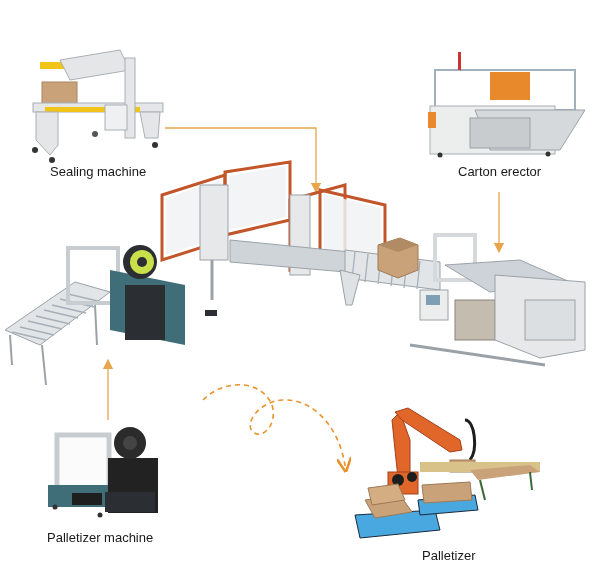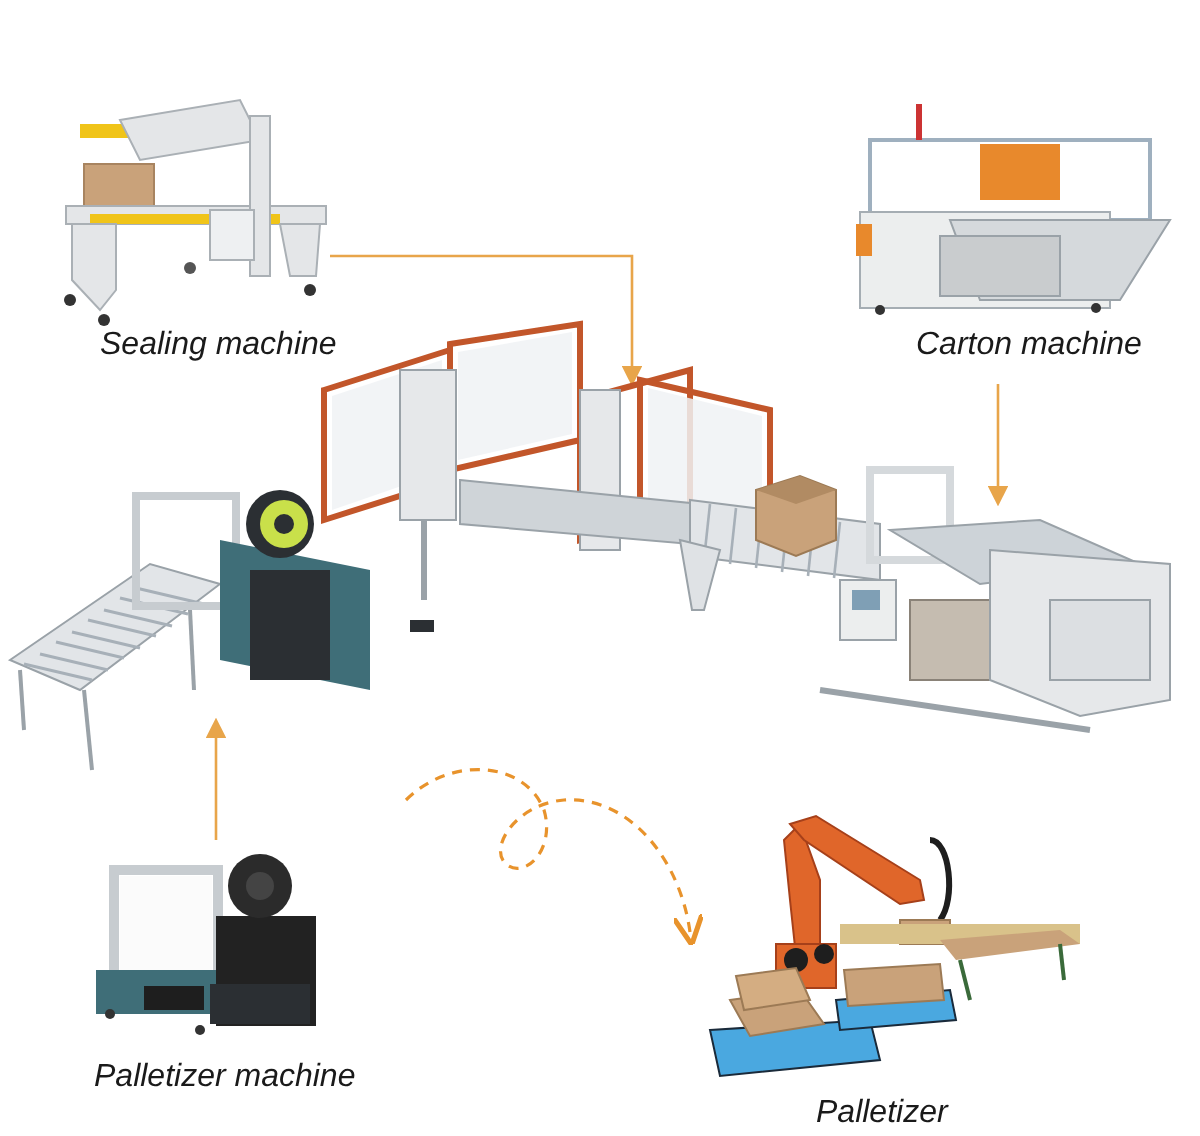--- a/index.html
+++ b/index.html
@@ -1,17 +1,17 @@
 <!DOCTYPE html>
 <html><head>
 <meta charset="utf-8">
 <style>
   html, body { margin:0; padding:0; background:#ffffff; }
   body { width:600px; height:568px; position:relative; overflow:hidden; font-family:"Liberation Sans", sans-serif; }
-  .label { position:absolute; font-size:16px; color:#1a1a1a; white-space:nowrap;font-style:italic; }
+  .label { position:absolute; font-size:13px; color:#1a1a1a; white-space:nowrap; }
   svg { position:absolute; left:0; top:0; }
 </style>
 </head>
 <body>
 
 <svg width="600" height="568">
   <defs>
     <marker id="ah" markerWidth="8" markerHeight="8" refX="4" refY="4" orient="auto">
       <path d="M0,0 L8,4 L0,8 z" fill="#e8a54a"></path>
     </marker>
@@ -46,21 +46,21 @@
   <rect x="435" y="70" width="140" height="40" fill="none" stroke="#9fb0bf" stroke-width="2"></rect>
   <rect x="490" y="72" width="40" height="28" fill="#e8892c"></rect>
   <rect x="458" y="52" width="3" height="18" fill="#c33"></rect>
   <rect x="430" y="106" width="125" height="48" fill="#eceeee" stroke="#a5adb3"></rect>
   <rect x="428" y="112" width="8" height="16" fill="#e8892c"></rect>
   <polygon points="475,110 585,110 560,150 490,150" fill="#d5d9dc" stroke="#9aa2a8"></polygon>
   <rect x="470" y="118" width="60" height="30" fill="#c9ccce" stroke="#9aa2a8"></rect>
   <circle cx="440" cy="155" r="2.5" fill="#333"></circle>
     <circle cx="548" cy="154" r="2.5" fill="#333"></circle>
 </svg>
-<div class="label" style="left:458px;top:164px;">Carton machine</div>
+<div class="label" style="left:458px;top:164px;">Carton erector</div>
 
 <svg width="600" height="568">
 
   <polygon points="5,330 75,282 110,292 40,345" fill="#e2e5e8" stroke="#9aa2a8"></polygon>
   <g stroke="#a7b0b8" stroke-width="1.5">
     <line x1="12" y1="332" x2="46" y2="340"></line>
       <line x1="20" y1="327" x2="54" y2="335"></line>
     <line x1="28" y1="321" x2="62" y2="329"></line>
       <line x1="36" y1="316" x2="70" y2="324"></line>
     <line x1="44" y1="310" x2="78" y2="318"></line>
@@ -150,13 +150,13 @@
   <polygon points="470,470 530,465 540,472 478,480" fill="#c9a27a"></polygon>
   <line x1="480" y1="480" x2="485" y2="500" stroke="#3a6a3a" stroke-width="2"></line>
   <line x1="530" y1="472" x2="532" y2="490" stroke="#3a6a3a" stroke-width="2"></line>
 
   <polygon points="355,515 435,510 440,530 360,538" fill="#4aa8e0" stroke="#1a2a3a"></polygon>
   <polygon points="365,500 400,495 412,512 375,518" fill="#c9a27a" stroke="#9c7a55"></polygon>
   <polygon points="368,488 398,484 405,500 372,505" fill="#d4ad82" stroke="#9c7a55"></polygon>
   <polygon points="418,500 475,495 478,510 420,515" fill="#4aa8e0" stroke="#1a2a3a"></polygon>
   <polygon points="422,485 470,482 472,500 424,503" fill="#c9a27a" stroke="#9c7a55"></polygon>
 </svg>
-<div class="label" style="left:408px;top:548px;">Palletizer</div>
+<div class="label" style="left:422px;top:548px;">Palletizer</div>
 
 </body></html>

